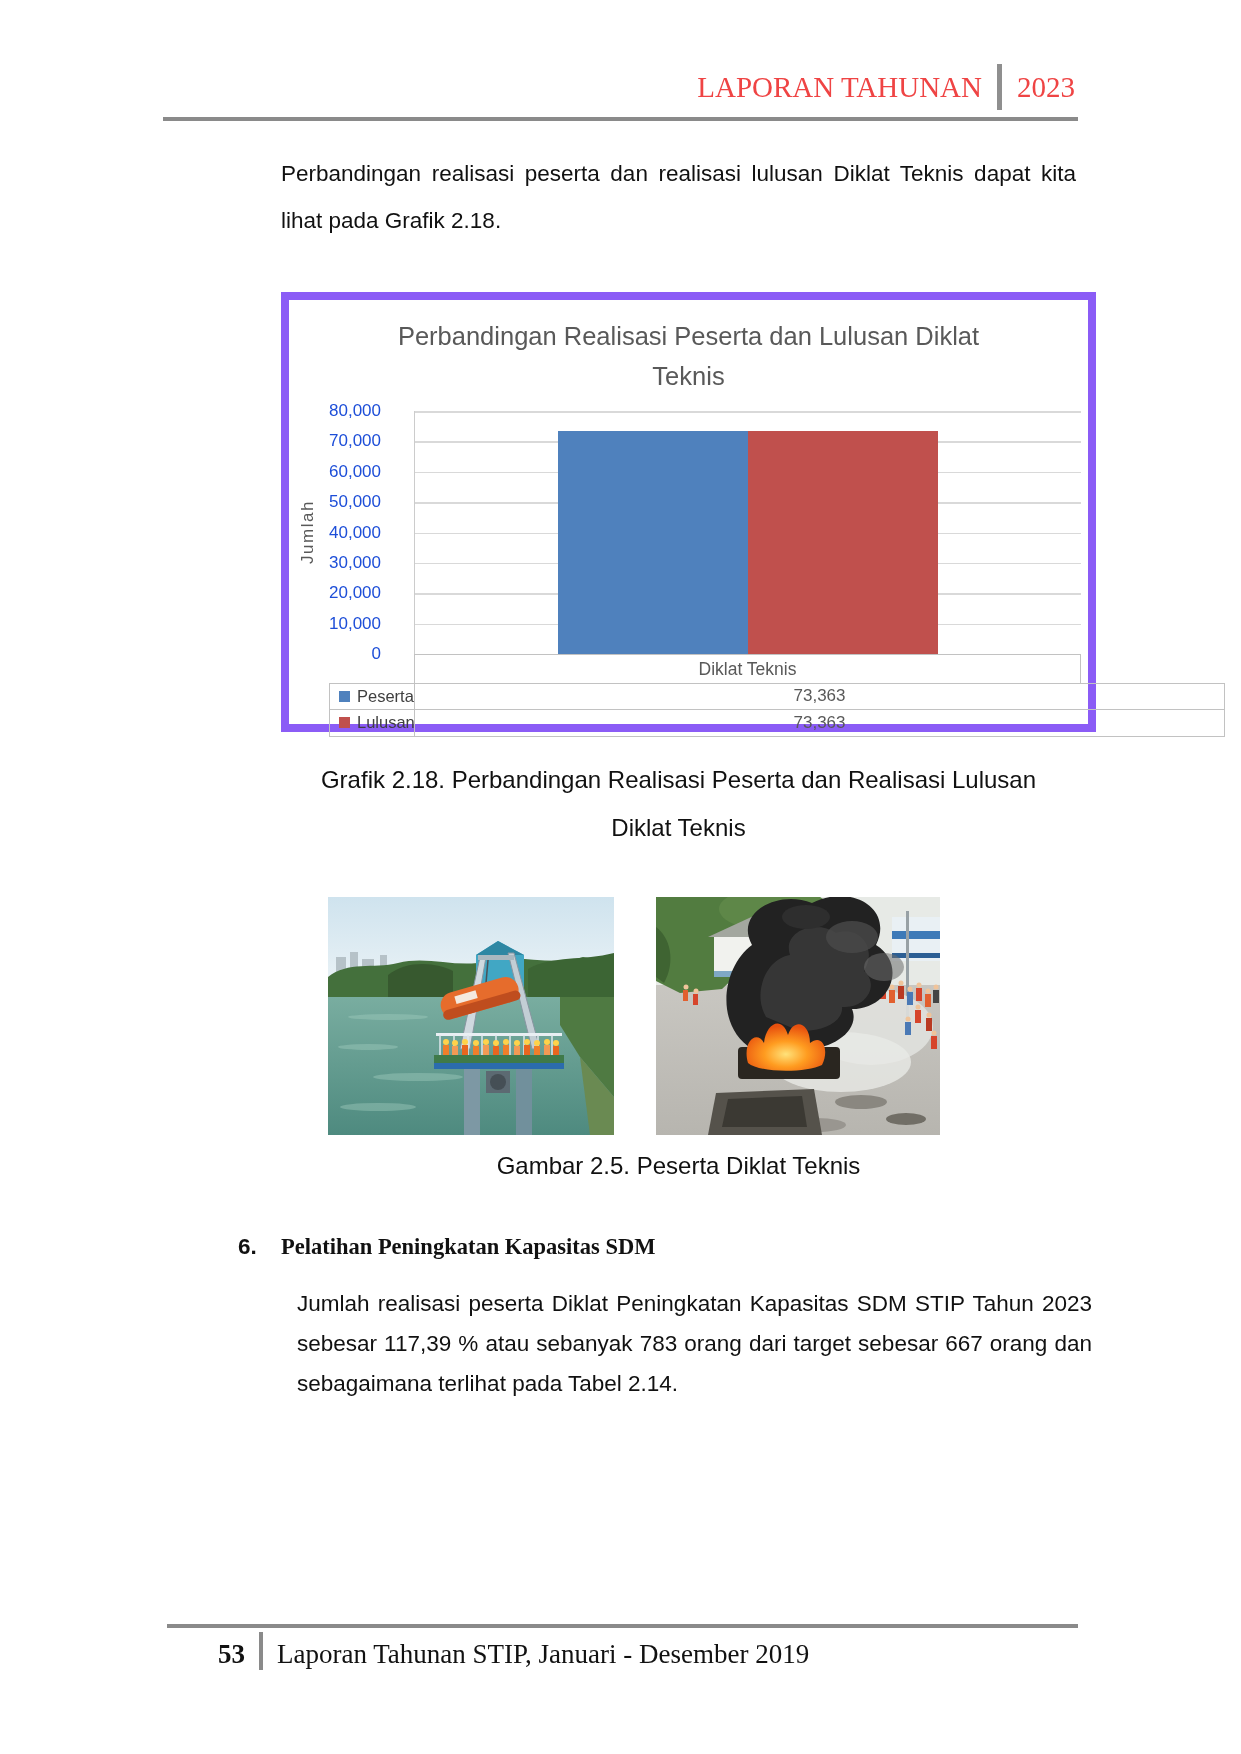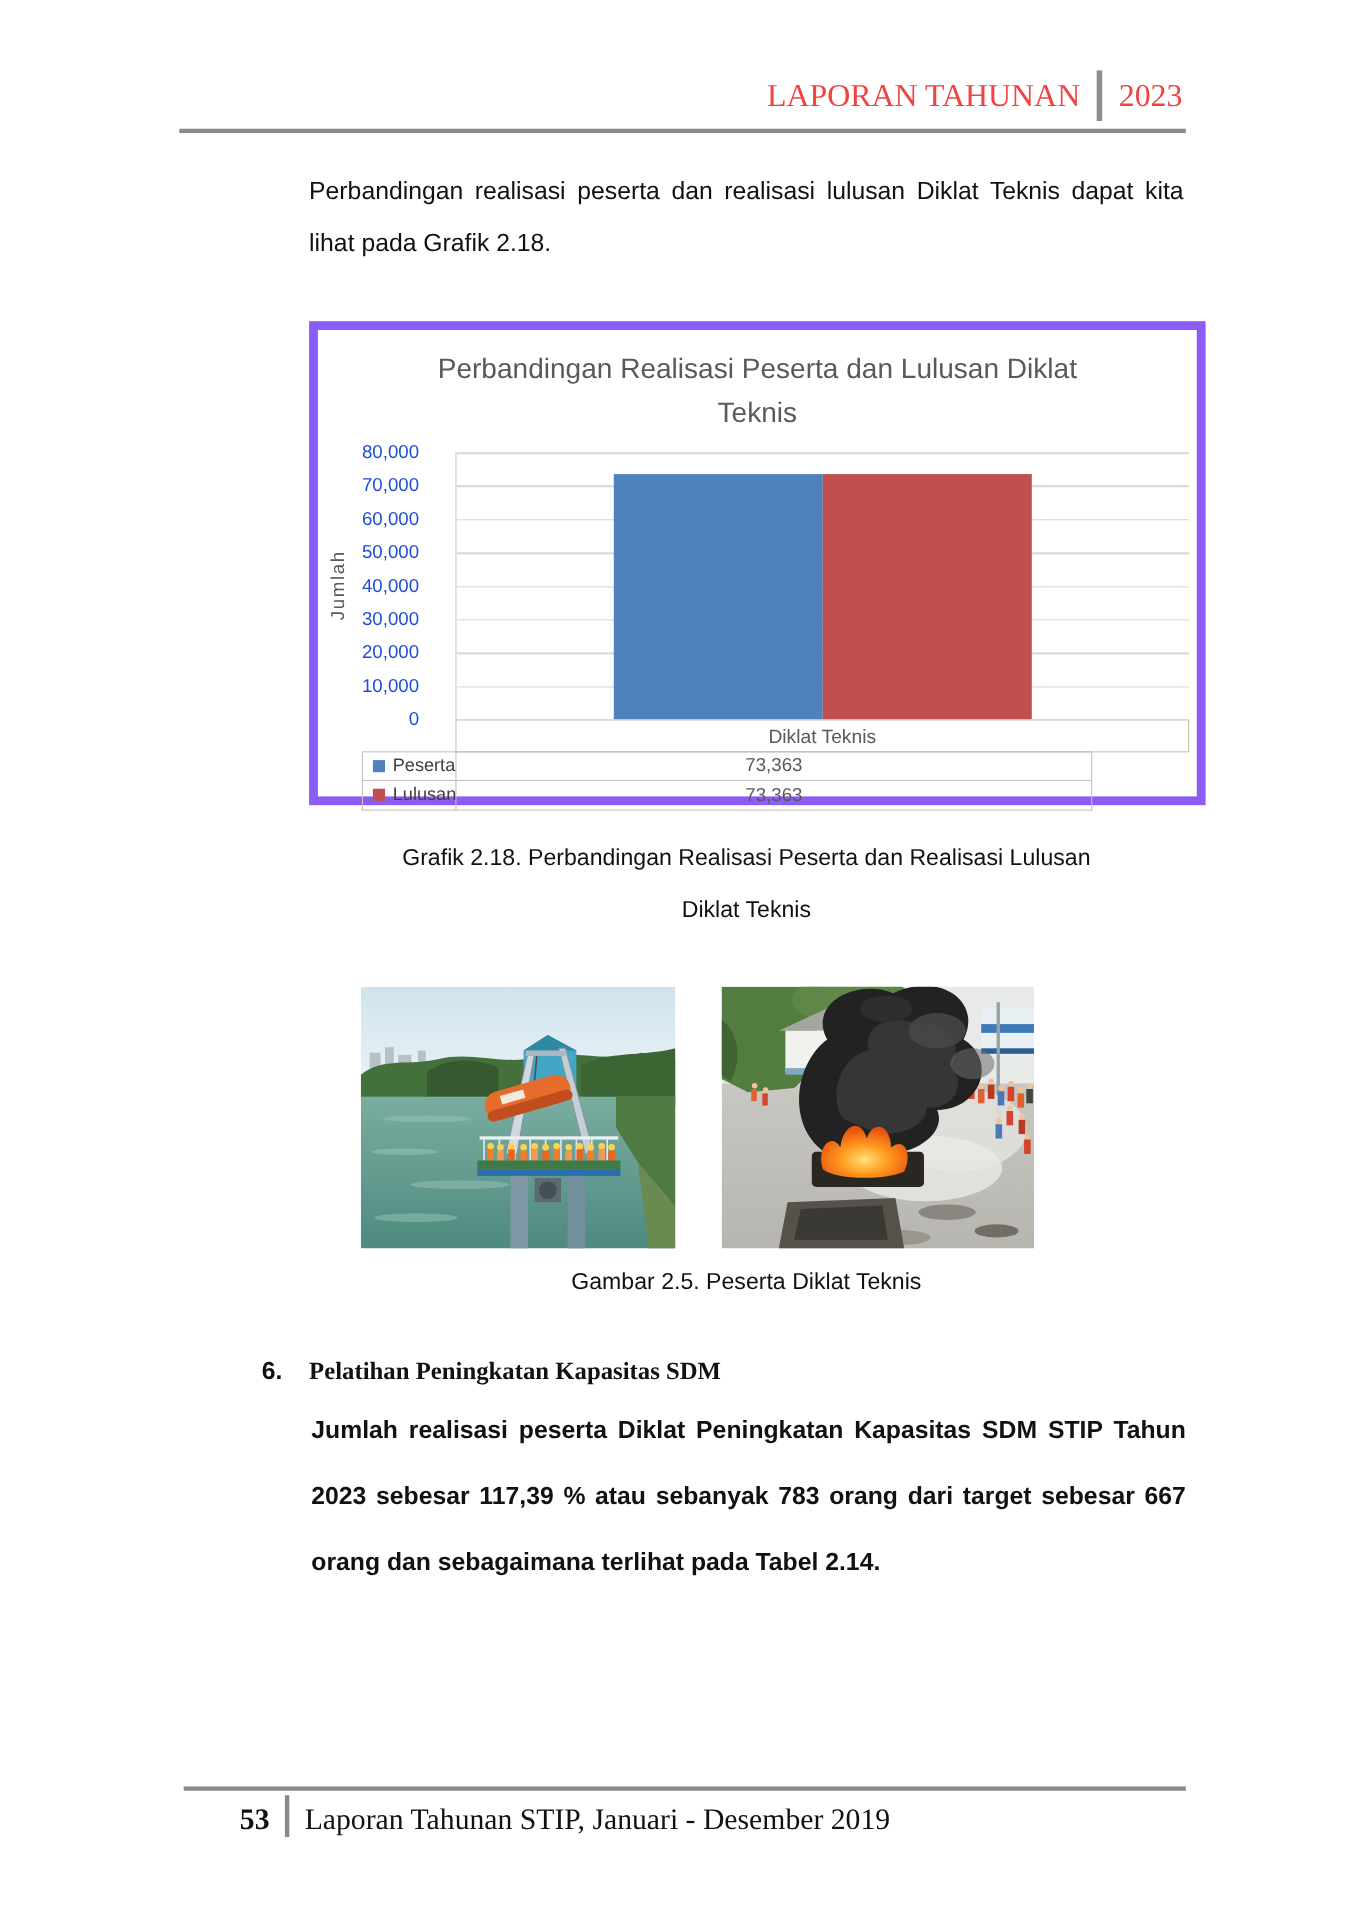--- a/index.html
+++ b/index.html
@@ -28,45 +28,45 @@
   .ytick{position:absolute;right:18px;transform:translateY(-50%);font-size:17px;color:#1d4ed8;}
   .plot{position:absolute;left:125px;top:111px;width:667px;height:243px;
         border-left:1.5px solid #cccccc;box-sizing:border-box;}
   .gridline{position:absolute;left:0;right:0;height:1.5px;background:#d9d9d9;}
   .bars{position:absolute;left:0;right:0;top:0;bottom:0;display:flex;
         justify-content:center;align-items:flex-end;}
   .bar{width:28.5%;}
   .cat-row{position:absolute;left:125px;top:354px;width:667px;height:30px;
            border:1.5px solid #c2c2c2;box-sizing:border-box;display:flex;
            align-items:center;justify-content:center;font-size:17.5px;color:#595959;}
-  .legend{position:absolute;left:40px;top:382.5px;width:664px;}
+  .legend{position:absolute;left:40px;top:382.5px;width:896px;}
   .lrow{display:flex;height:27px;border:1.5px solid #c2c2c2;border-top:none;box-sizing:border-box;}
   .lrow:first-child{border-top:1.5px solid #c2c2c2;}
   .lg-cell{width:85px;border-right:1.5px solid #c2c2c2;display:flex;align-items:center;
            gap:7px;padding-left:9px;box-sizing:border-box;font-size:16.5px;color:#3f3f3f;}
   .swatch{width:11px;height:11px;display:inline-block;flex:none;}
   .lg-val{flex:1;display:flex;align-items:center;justify-content:center;
           font-size:17px;color:#595959;}
 
   
   .caption{position:absolute;left:281px;width:795px;text-align:center;
-           font-size:21px;line-height:48px;color:#111;}
+           font-size:24px;line-height:48px;color:#111;}
   .cap-chart{top:756px;}
   .cap-photo{top:1142px;}
 
   
   .photos{position:absolute;top:897px;left:328px;width:612px;height:238px;
           display:flex;gap:42px;}
   .photos svg{display:block;}
 
   
   .sec-num{position:absolute;left:238px;top:1234px;font-size:22.5px;font-weight:bold;}
   .sec-head{position:absolute;left:281px;top:1234px;margin:0;font-size:22.5px;font-weight:bold;font-family:Liberation Serif, serif;}
-  .sec-body{position:absolute;left:281px;top:1268px;width:795px;margin:2px;
-            font-size:22.5px;line-height:60px;text-align:justify;font-weight:bold;}
+  .sec-body{position:absolute;left:281px;top:1268px;width:795px;margin:16px;
+            font-size:22.5px;line-height:40px;text-align:justify;}
 
   
   .ftr-rule{position:absolute;top:1624px;left:167px;width:911px;height:4px;background:#8a8a8a;}
   .ftr-text{position:absolute;top:1632px;left:218px;display:flex;align-items:flex-end;gap:14px;
             font-family:"Liberation Serif",serif;font-size:27px;color:#111;}
   .pg-num{font-weight:bold;}
   .ftr-bar{width:4px;height:38px;background:#8a8a8a;}
 </style>
 </head>
 <body>

